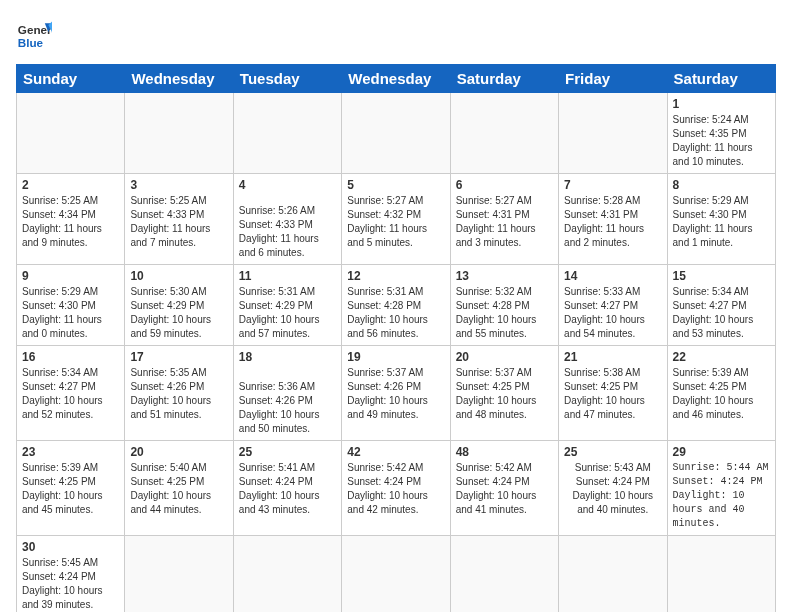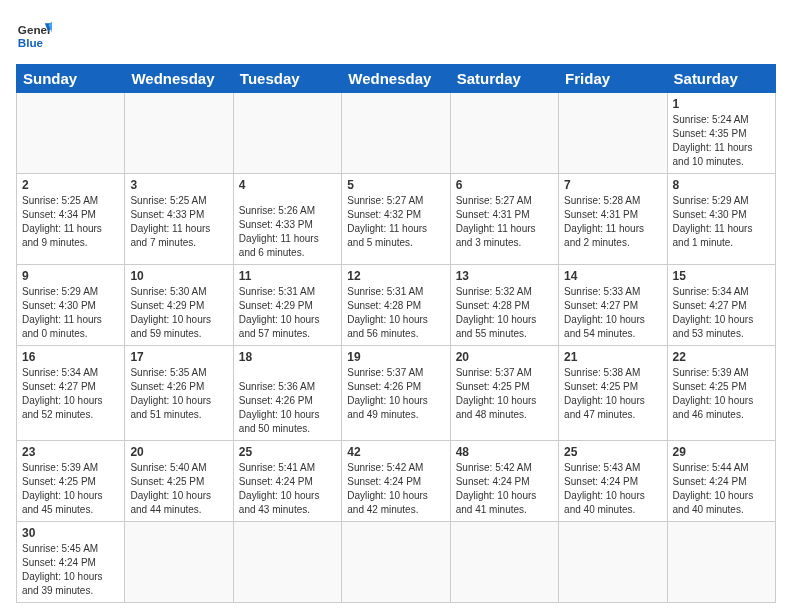--- a/index.html
+++ b/index.html
@@ -289,27 +289,27 @@
 Daylight: 10 hours and 42 minutes.</div>
           </td>
           <td>
             <span class="day-number">48</span>
             <div class="day-info" style="white-space: pre-line;">Sunrise: 5:42 AM
 Sunset: 4:24 PM
 Daylight: 10 hours and 41 minutes.</div>
           </td>
           <td>
             <span class="day-number">25</span>
-            <div class="day-info" style="white-space: pre-line;">Sunrise: 5:43 AM
+            <div class="day-info" style="white-space: pre-line; text-align: center;">Sunrise: 5:43 AM
 Sunset: 4:24 PM
 Daylight: 10 hours and 40 minutes.</div>
           </td>
           <td>
             <span class="day-number">29</span>
-            <div class="day-info" style="white-space: pre-line;">Sunrise: 5:44 AM
+            <div class="day-info" style="white-space: pre-line; font-family: Liberation Mono, monospace;">Sunrise: 5:44 AM
 Sunset: 4:24 PM
 Daylight: 10 hours and 40 minutes.</div>
           </td>
         </tr>
         <tr>
           <td>
             <span class="day-number">30</span>
             <div class="day-info" style="white-space: pre-line;">Sunrise: 5:45 AM
 Sunset: 4:24 PM
 Daylight: 10 hours and 39 minutes.</div>

